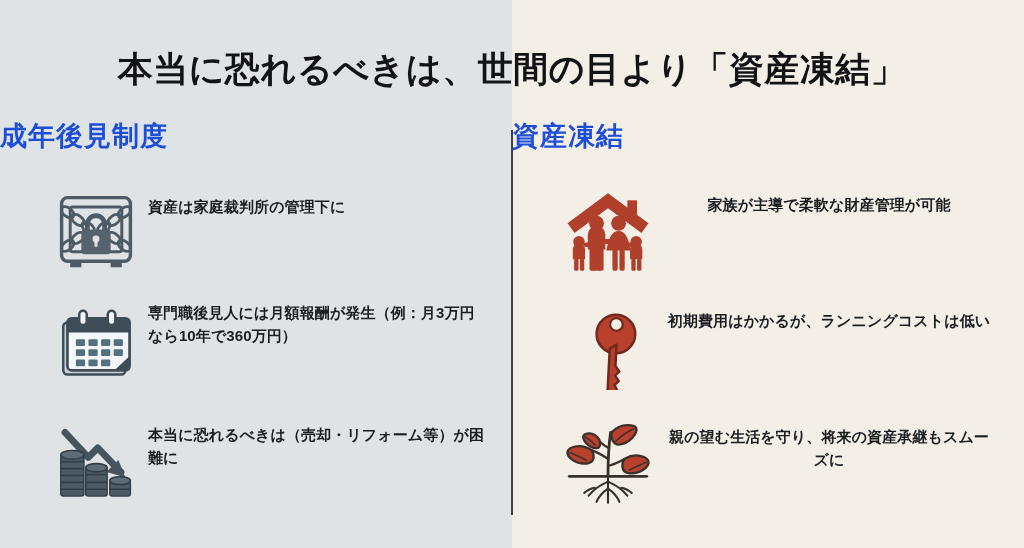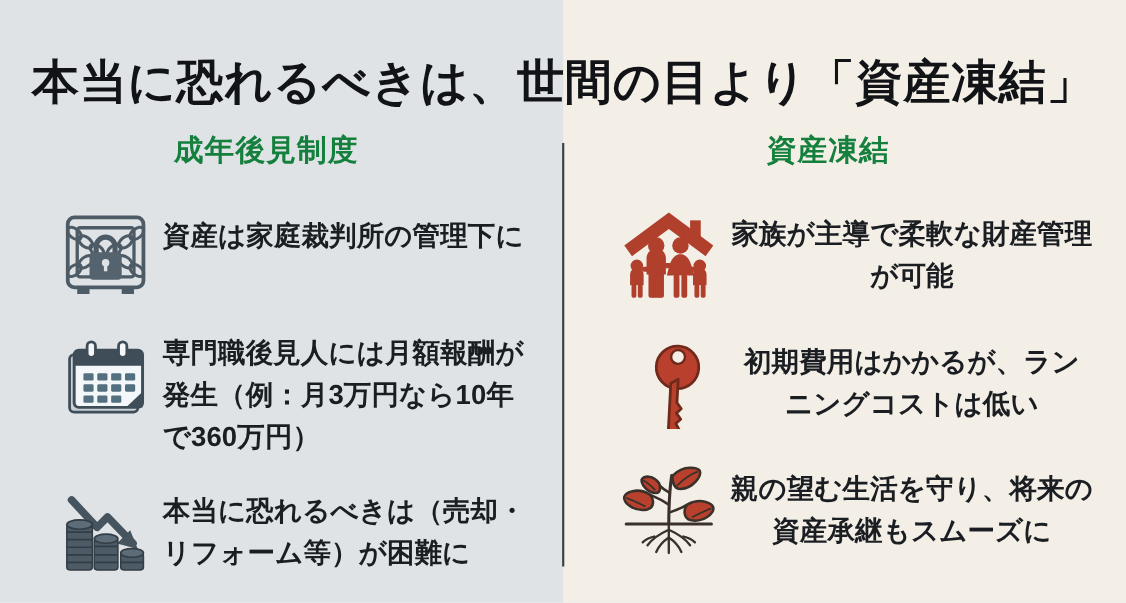--- a/index.html
+++ b/index.html
@@ -22,21 +22,21 @@
     position:absolute; top:0; bottom:0;
   }
   .pane-bg.left  { left:0;     width:512px; background:#dfe3e6; }
   .pane-bg.right { left:512px; width:512px; background:#f3efe7; }
 
   
   .slide-title {
     position:absolute;
     top:46px; left:0; width:1024px;
     text-align:center;
-    font-size:43px;
+    font-size:35px;
     font-weight:700;
     letter-spacing:0.5px;
     color:#111316;
     z-index:5;
     white-space:nowrap;
   }
 
   
   .divider {
     position:absolute;
@@ -50,24 +50,24 @@
   .column {
     position:absolute;
     top:118px;
     width:512px;
     height:430px;
   }
   .column.left  { left:0; }
   .column.right { left:512px; }
 
   .column-heading {
-    text-align:center;
+    text-align:left;
     font-size:27px;
     font-weight:700;
-    color:#15803d;
+    color:#1d4ed8;
     margin-bottom:30px;
     letter-spacing:1px;
   }
   .column.left  .column-heading { padding-right:28px; }
   .column.right .column-heading { padding-right:30px; }
 
   .item-list {
     list-style:none;
     padding:0 26px 0 44px;
   }
@@ -85,21 +85,21 @@
     flex:0 0 104px;
     width:104px; height:96px;
     display:flex;
     align-items:center;
     justify-content:center;
   }
   .column.right .item-icon { flex-basis:112px; width:112px; }
 
   .item-text {
     flex:1 1 auto;
-    font-size:25px;
+    font-size:15px;
     line-height:1.52;
     font-weight:700;
     color:#1a1d21;
     padding-top:12px;
     letter-spacing:0.1px;
   }
   .column.right .item-text { padding-top:10px; }
 
   .item.tall .item-text { padding-top:4px; }
 

